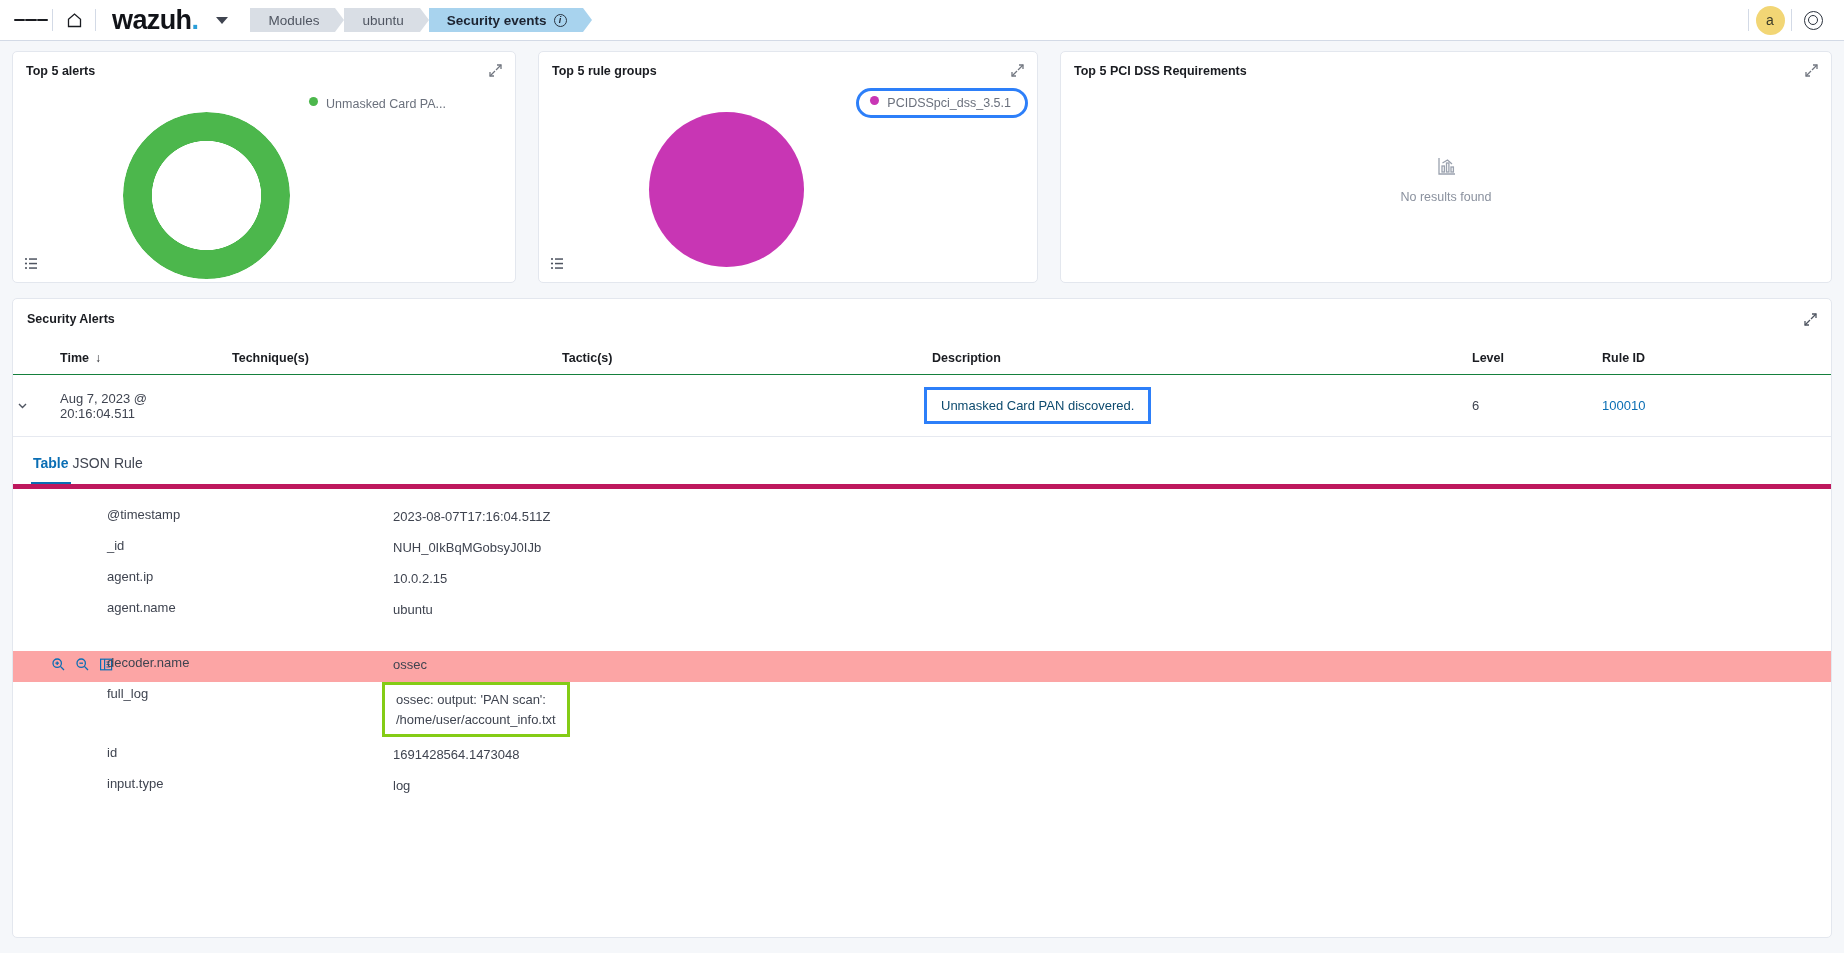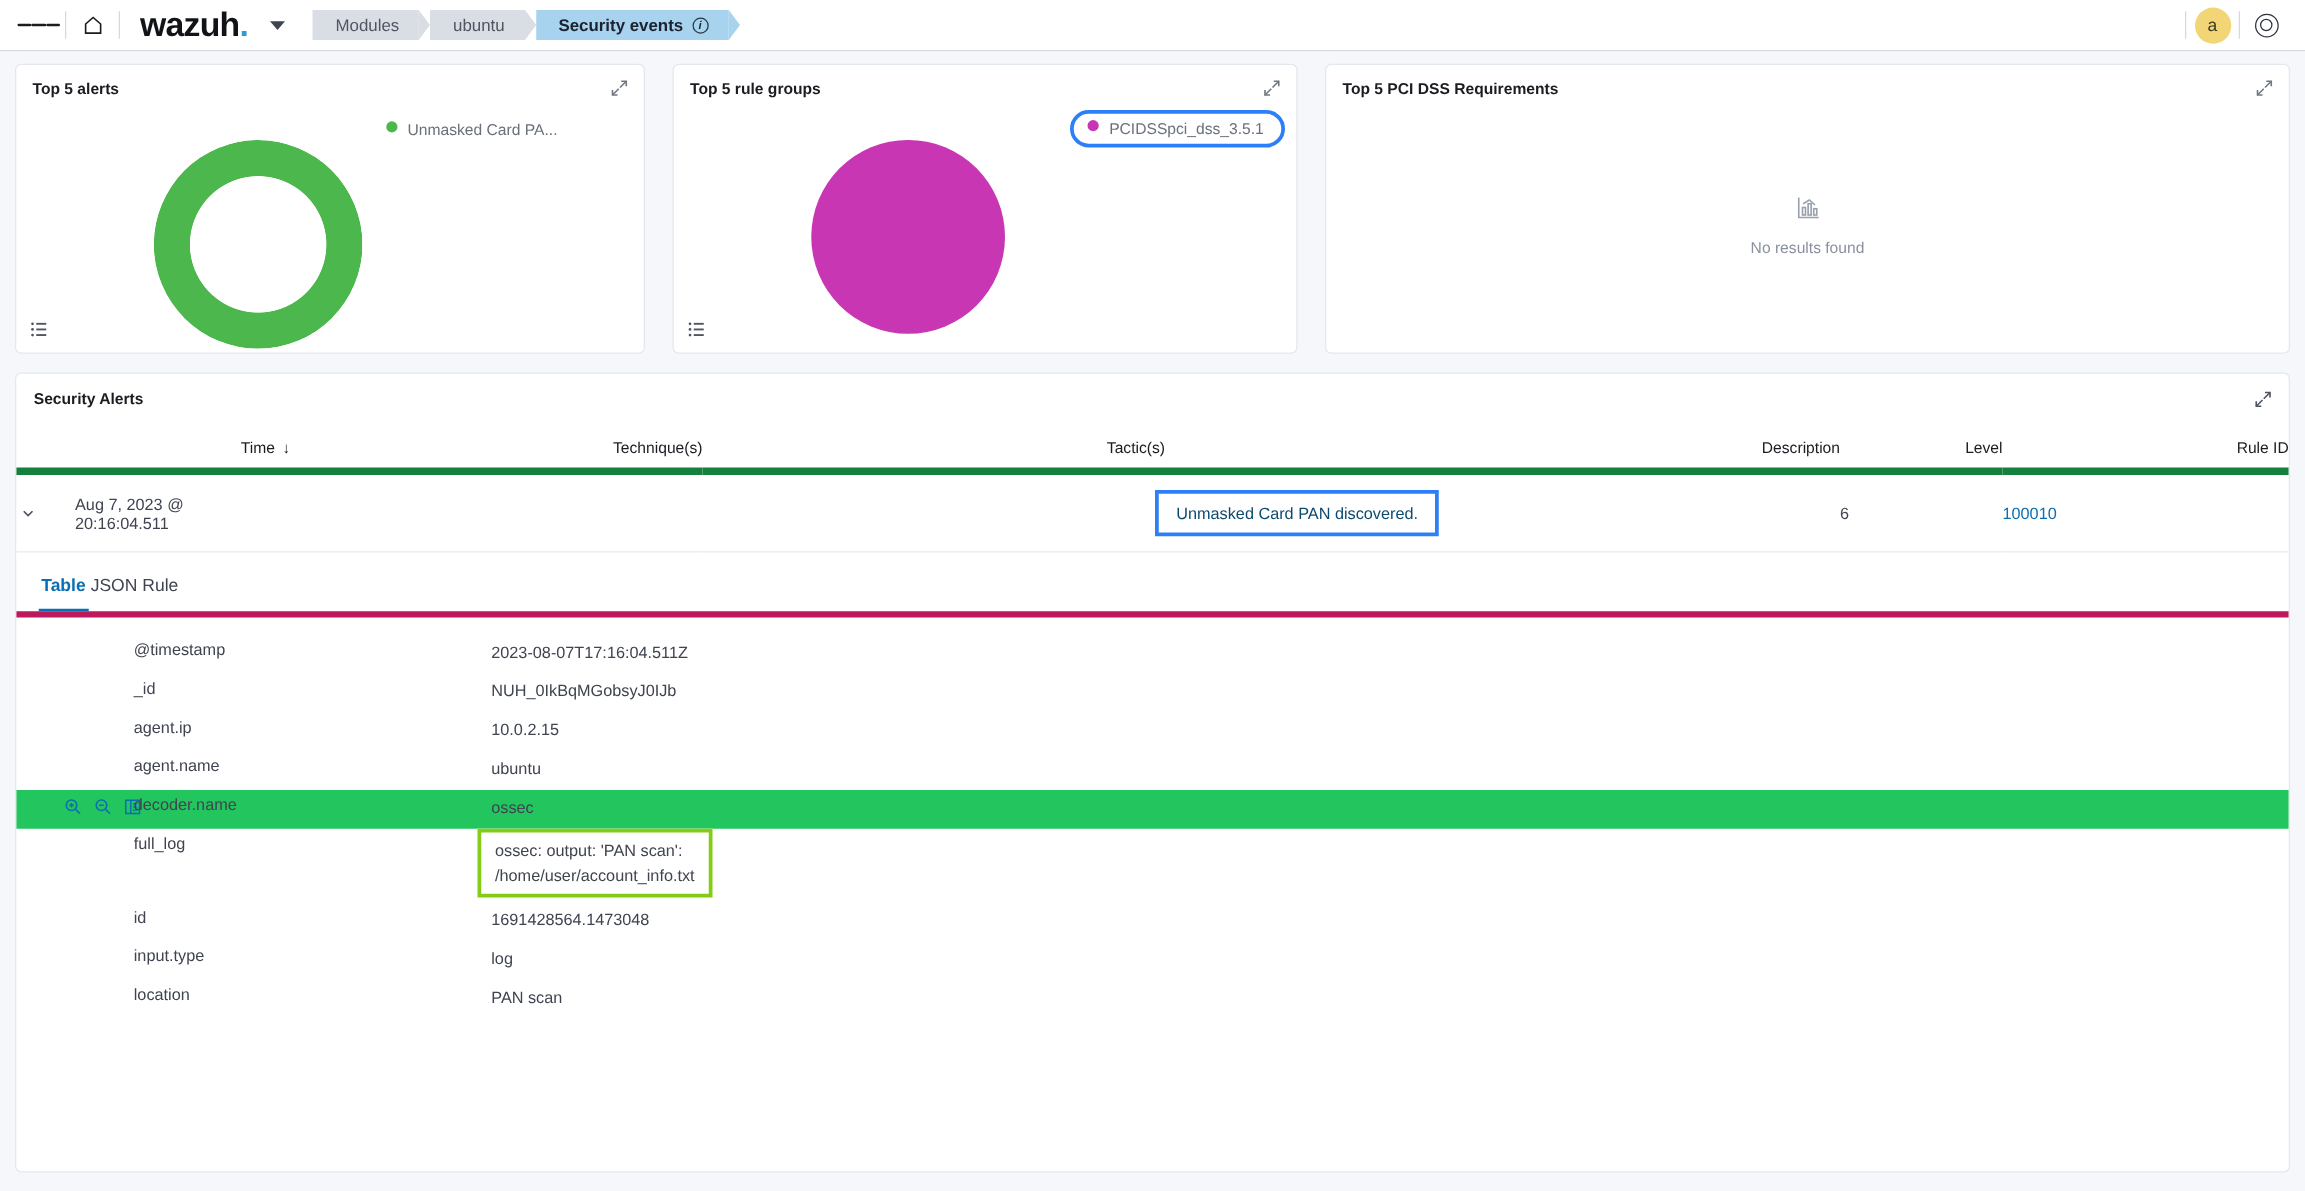--- a/index.html
+++ b/index.html
@@ -137,22 +137,22 @@
     overflow: hidden;
   }
   .alerts-title {
     font-size: 12.5px; font-weight: 700; color: #1a1c21;
     padding: 13px 0 0 14px;
   }
   .alerts-expand { position: absolute; right: 13px; top: 13px; width: 15px; height: 15px; cursor: pointer; }
 
   table.alerts { width: 100%; border-collapse: collapse; margin-top: 17px; table-layout: fixed; }
   table.alerts th {
-    text-align: right; font-size: 12.5px; font-weight: 400; color: #1a1c21;
-    padding: 8px 0 9px 0; border-bottom: 6px solid #15803d;
+    text-align: left; font-size: 12.5px; font-weight: 700; color: #1a1c21;
+    padding: 8px 0 9px 0; border-bottom: 1px solid #15803d;
   }
   table.alerts td {
     font-size: 13px; color: #3f4450; padding: 12px 0;
     border-bottom: 1px solid #e6e9f0; vertical-align: middle;
   }
   .col-caret { width: 47px; }
   .col-time  { width: 172px; }
   .col-tech  { width: 330px; }
   .col-tact  { width: 370px; }
   .col-desc  { width: 540px; }
@@ -180,21 +180,21 @@
     cursor: pointer; border-bottom: 2px solid transparent;
   }
   .tab.active { color: #0a6eb4; font-weight: 700; border-bottom-color: #0a6eb4; }
 
   
   .fields { padding-top: 14px; }
   .field-row {
     display: flex; align-items: flex-start; min-height: 31px;
     padding: 4px 0;
   }
-  .field-row.hovered { background: #22c55e; }
+  .field-row.hovered { background: #fca5a5; margin-top: 24px; }
   .field-actions {
     width: 94px; min-width: 94px; display: flex; gap: 9px;
     padding-left: 38px; padding-top: 2px;
   }
   .fa-icon { width: 15px; height: 15px; cursor: pointer; }
   .field-name {
     width: 286px; min-width: 286px; font-size: 13px; color: #3f4450;
   }
   .field-value { font-size: 13px; color: #3f4450; line-height: 1.5; }
   .value-hl {
@@ -455,20 +455,15 @@
       <div class="field-name">id</div>
       <div class="field-value">1691428564.1473048</div>
     </div>
 
     <div class="field-row">
       <div class="field-actions"></div>
       <div class="field-name">input.type</div>
       <div class="field-value">log</div>
     </div>
 
-    <div class="field-row">
-      <div class="field-actions"></div>
-      <div class="field-name">location</div>
-      <div class="field-value">PAN scan</div>
-    </div>
 
   </div>
 </div>
 
 </body></html>

